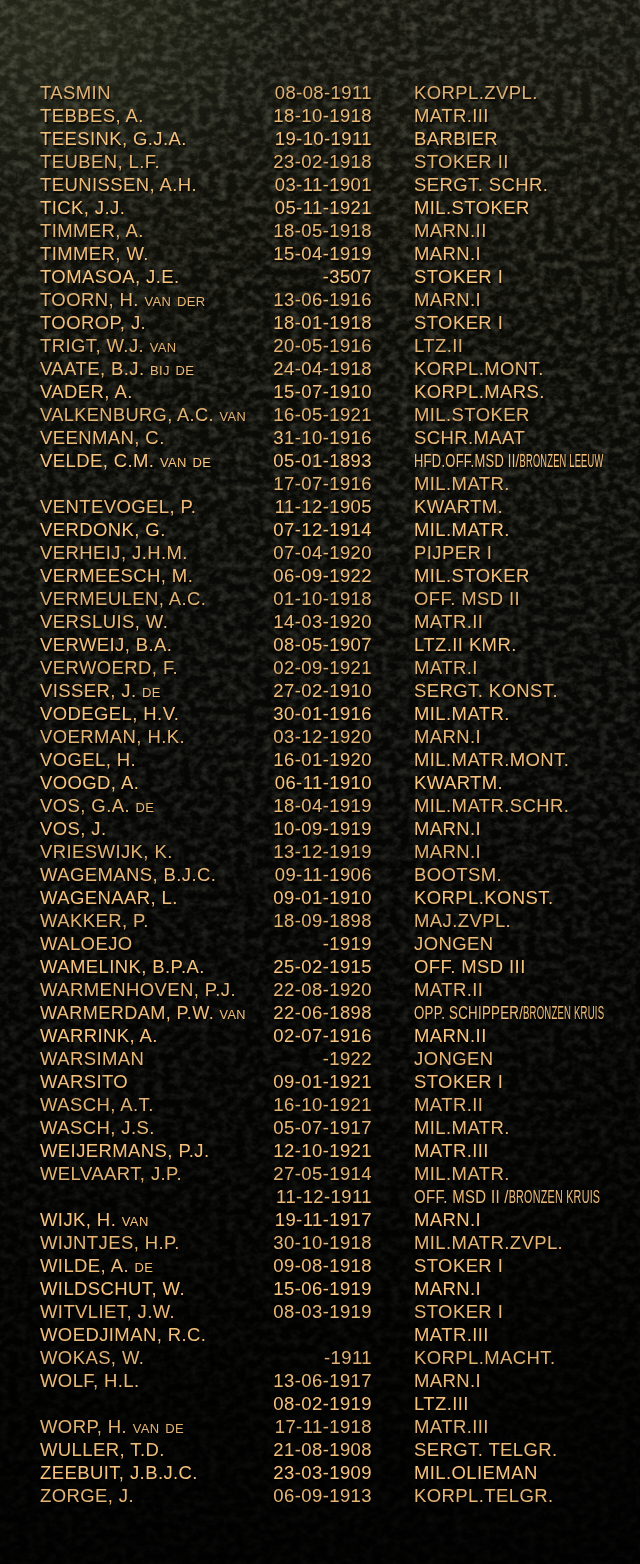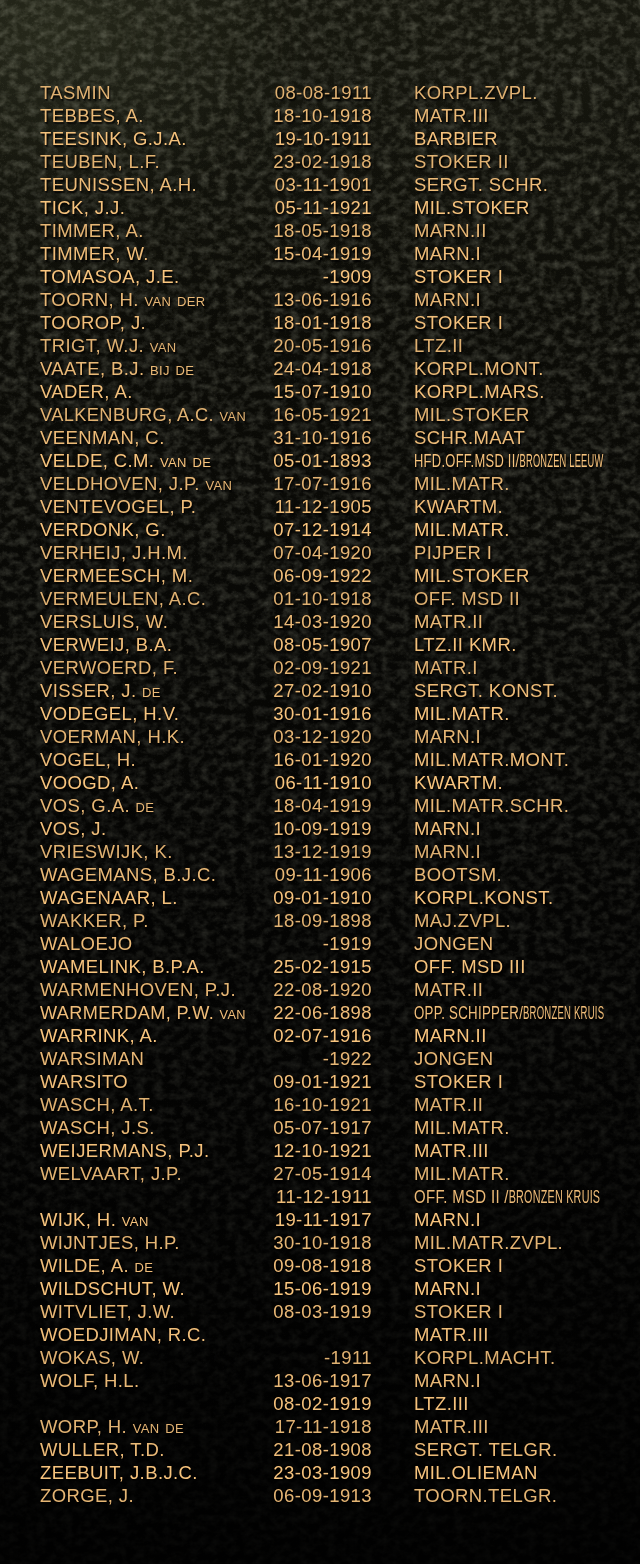--- a/index.html
+++ b/index.html
@@ -114,21 +114,21 @@
         <span class="date">18-05-1918</span>
         <span class="rank">MARN.II</span>
       </div>
       <div class="row" style="top: 161px; filter: brightness(1.00667);">
         <span class="name">TIMMER, W.</span>
         <span class="date">15-04-1919</span>
         <span class="rank">MARN.I</span>
       </div>
       <div class="row" style="top: 184px; filter: brightness(1.05111);">
         <span class="name">TOMASOA, J.E.</span>
-        <span class="date">-1909</span>
+        <span class="date">-3507</span>
         <span class="rank">STOKER I</span>
       </div>
       <div class="row" style="top: 207px; filter: brightness(0.973333);">
         <span class="name">TOORN, H. van der</span>
         <span class="date">13-06-1916</span>
         <span class="rank">MARN.I</span>
       </div>
       <div class="row" style="top: 230px; filter: brightness(1.01778);">
         <span class="name">TOOROP, J.</span>
         <span class="date">18-01-1918</span>
@@ -158,21 +158,20 @@
         <span class="name">VEENMAN, C.</span>
         <span class="date">31-10-1916</span>
         <span class="rank">SCHR.MAAT</span>
       </div>
       <div class="row" style="top: 368px; filter: brightness(1.04);">
         <span class="name">VELDE, C.M. van de</span>
         <span class="date">05-01-1893</span>
         <span class="rank" style="transform: scaleX(0.699);">HFD.OFF.MSD II/<span class="cond">BRONZEN LEEUW</span></span>
       </div>
       <div class="row" style="top: 391px; filter: brightness(0.962222);">
-        <span class="name">VELDHOVEN, J.P. van</span>
         <span class="date">17-07-1916</span>
         <span class="rank">MIL.MATR.</span>
       </div>
       <div class="row" style="top: 414px; filter: brightness(1.00667);">
         <span class="name">VENTEVOGEL, P.</span>
         <span class="date">11-12-1905</span>
         <span class="rank">KWARTM.</span>
       </div>
       <div class="row" style="top: 437px; filter: brightness(1.05111);">
         <span class="name">VERDONK, G.</span>
@@ -378,16 +377,16 @@
         <span class="rank">SERGT. TELGR.</span>
       </div>
       <div class="row" style="top: 1380px; filter: brightness(1.04);">
         <span class="name">ZEEBUIT, J.B.J.C.</span>
         <span class="date">23-03-1909</span>
         <span class="rank">MIL.OLIEMAN</span>
       </div>
       <div class="row" style="top: 1403px; filter: brightness(0.962222);">
         <span class="name">ZORGE, J.</span>
         <span class="date">06-09-1913</span>
-        <span class="rank">TOORN.TELGR.</span>
+        <span class="rank">KORPL.TELGR.</span>
       </div>
     </div>
 </div>
 
 </body></html>

